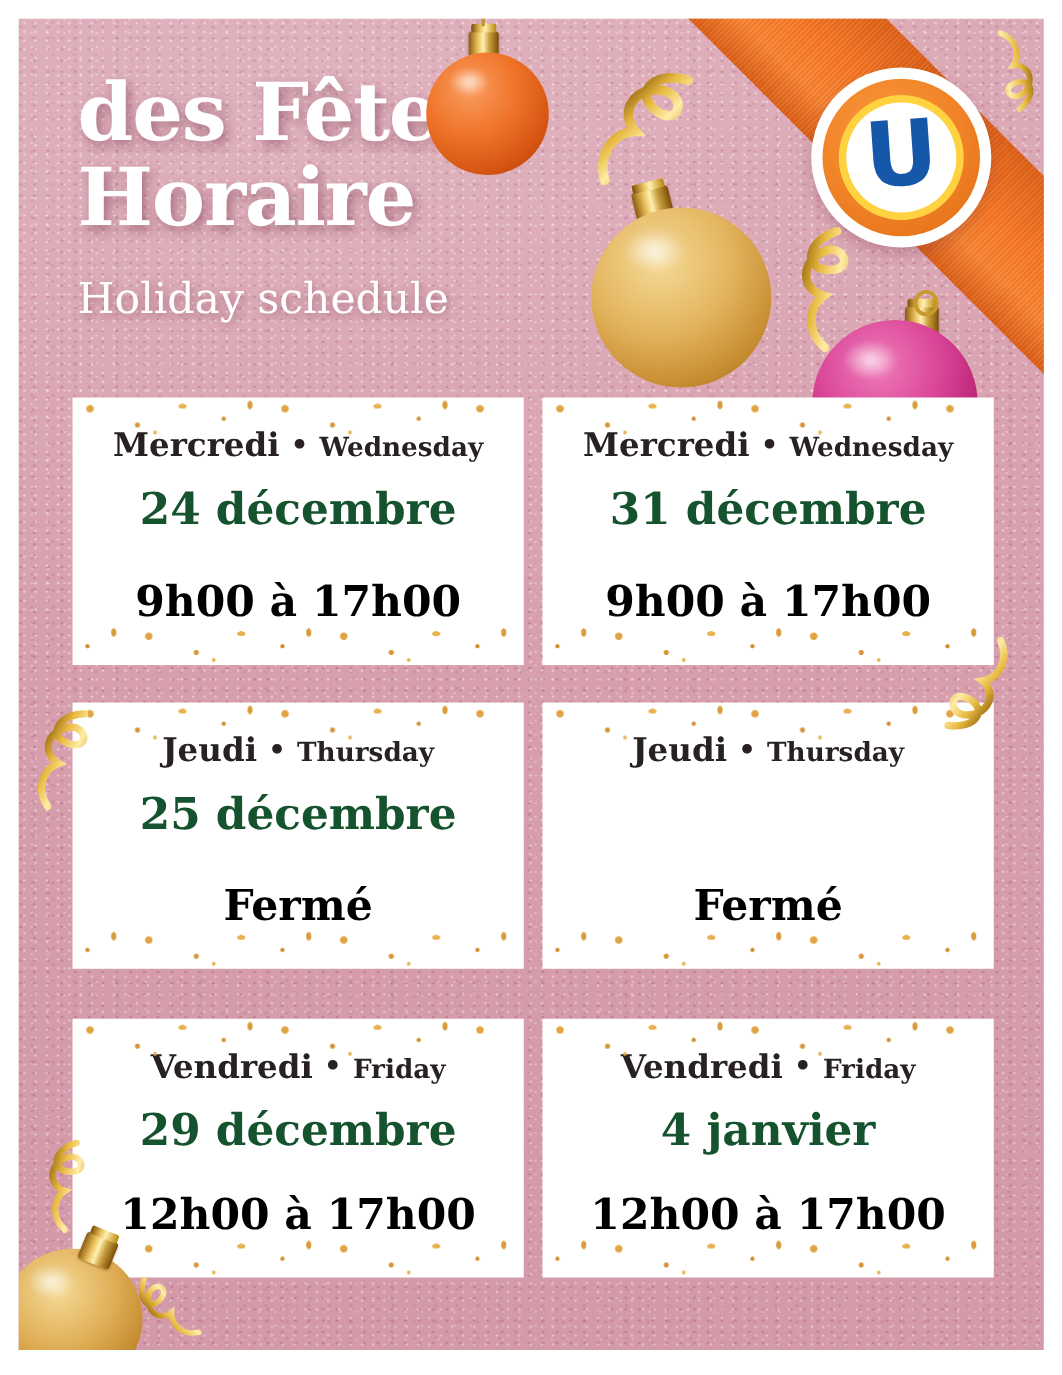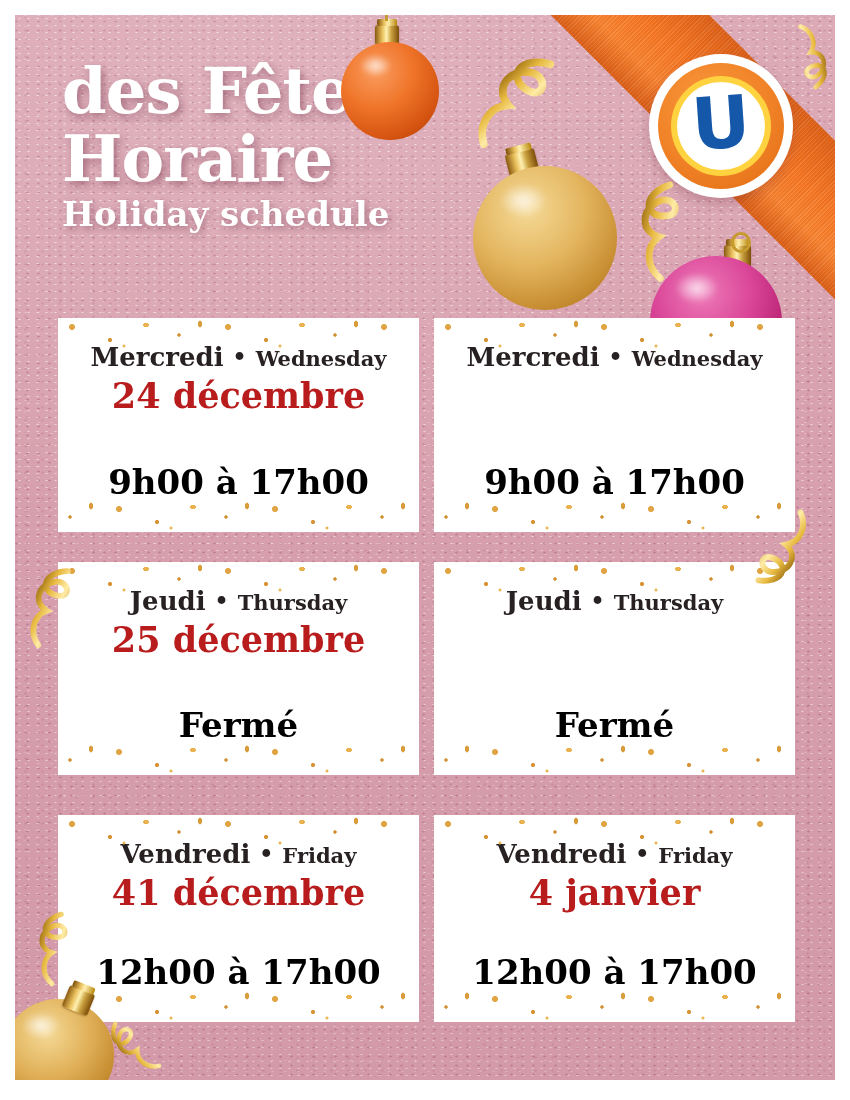--- a/index.html
+++ b/index.html
@@ -44,21 +44,21 @@
     font-family:"DejaVu Sans", sans-serif;font-weight:bold;font-size:72px;line-height:1;
     color:#1557a8;transform:rotate(-4deg) translateY(-3px);
   }
   
   .title{position:absolute;left:47px;top:42px;z-index:2;color:#ffffff;}
   .title .line{
     font-size:64px;font-weight:bold;line-height:1.06;letter-spacing:-1px;
     text-shadow:3px 4px 9px rgba(125,60,82,.55);
   }
   .subtitle{
-    margin-top:1px;font-size:34px;font-weight:bold;letter-spacing:0;
+    margin-top:26px;font-size:34px;font-weight:normal;letter-spacing:0;
     text-shadow:2px 3px 7px rgba(125,60,82,.5);
   }
   
   .ball{position:absolute;border-radius:50%;}
   .ball::after{content:"";position:absolute;left:18%;top:12%;width:34%;height:24%;
     border-radius:50%;background:radial-gradient(rgba(255,255,255,.75), rgba(255,255,255,0) 70%);
     filter:blur(2px);}
   .ball-orange{left:326px;top:27px;width:98px;height:98px;z-index:2;
     background:radial-gradient(circle at 36% 30%, #fa9c5f, #ef7429 40%, #d55411 72%, #aa3e06 100%);}
   .ball-gold{left:458px;top:151px;width:144px;height:144px;z-index:2;
@@ -99,21 +99,21 @@
       radial-gradient(circle at 66px 28px, #e8b04c 1.2px, transparent 1.8px),
       radial-gradient(ellipse 3px 5px at 142px 6px, #d79730 60%, transparent 75%);
     background-size:156px 32px;
   }
   .card::before{top:0;}
   .card::after{bottom:0;background-position:47px 0;}
   .dayline{color:#282122;font-weight:bold;white-space:nowrap;}
   .day-fr{font-size:26px;}
   .sep{font-size:22px;margin:0 9px;position:relative;top:-2px;}
   .day-en{font-size:21px;}
-  .date{color:#b91c1c;font-weight:bold;font-size:35px;margin-top:3px;white-space:nowrap;}
+  .date{color:#14532d;font-weight:bold;font-size:35px;margin-top:15px;white-space:nowrap;}
   .date sup{font-size:.55em;vertical-align:.5em;letter-spacing:0;}
   .hours{color:#000000;font-weight:bold;font-size:34px;margin-top:auto;margin-bottom:30px;white-space:nowrap;}
   
   .c1{left:43px; top:303px;height:214px;}
   .c2{left:419px;top:303px;height:214px;}
   .c3{left:43px; top:547px;height:213px;}
   .c4{left:419px;top:547px;height:213px;}
   .c5{left:43px; top:800px;height:207px;}
   .c6{left:419px;top:800px;height:207px;}
 </style>
@@ -191,20 +191,23 @@
     <div class="date">
       <span>24 décembre</span><sup></sup><span></span>
     </div>
     <div class="hours">9h00 à 17h00</div>
   </div>
 
   <div class="card c2">
     <div class="dayline">
       <span class="day-fr">Mercredi</span><span class="sep">•</span><span class="day-en">Wednesday</span>
     </div>
+    <div class="date">
+      <span>31 décembre</span><sup></sup><span></span>
+    </div>
     <div class="hours">9h00 à 17h00</div>
   </div>
 
   <div class="card c3">
     <div class="dayline">
       <span class="day-fr">Jeudi</span><span class="sep">•</span><span class="day-en">Thursday</span>
     </div>
     <div class="date">
       <span>25 décembre</span><sup></sup><span></span>
     </div>
@@ -216,21 +219,21 @@
       <span class="day-fr">Jeudi</span><span class="sep">•</span><span class="day-en">Thursday</span>
     </div>
     <div class="hours">Fermé</div>
   </div>
 
   <div class="card c5">
     <div class="dayline">
       <span class="day-fr">Vendredi</span><span class="sep">•</span><span class="day-en">Friday</span>
     </div>
     <div class="date">
-      <span>41 décembre</span><sup></sup><span></span>
+      <span>29 décembre</span><sup></sup><span></span>
     </div>
     <div class="hours">12h00 à 17h00</div>
   </div>
 
   <div class="card c6">
     <div class="dayline">
       <span class="day-fr">Vendredi</span><span class="sep">•</span><span class="day-en">Friday</span>
     </div>
     <div class="date">
       <span>4 janvier</span><sup></sup><span></span>

